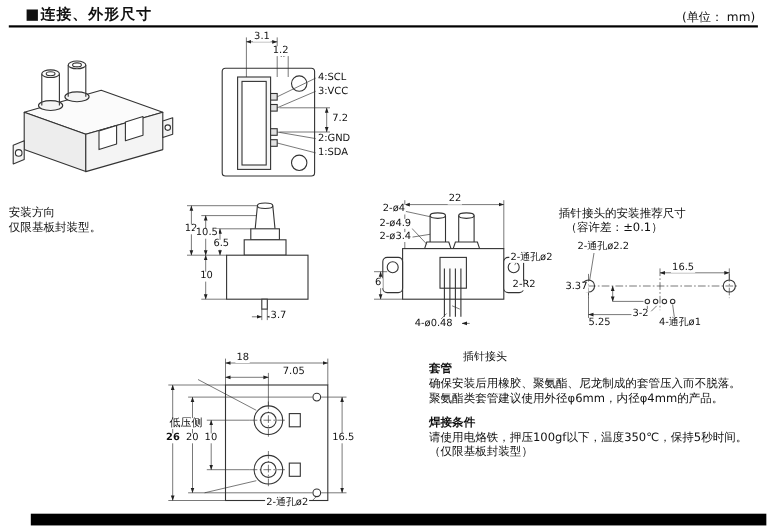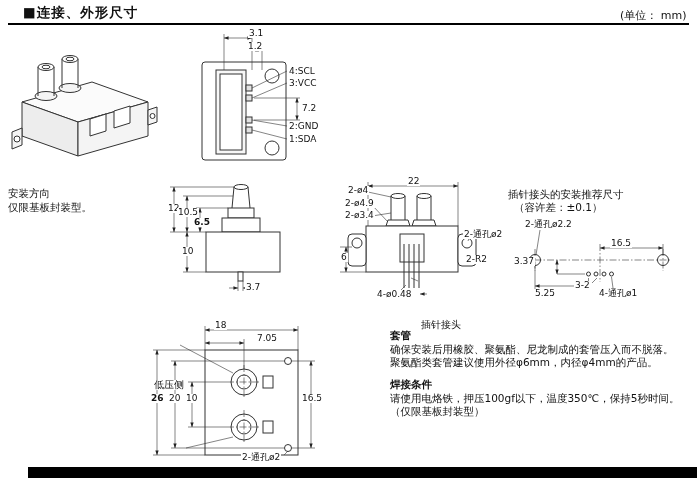--- a/index.html
+++ b/index.html
@@ -203,31 +203,31 @@
     </g>
   </svg>
 
   <div class="title">■连接、外形尺寸</div>
   <div class="unit">(单位： mm)</div>
   <div class="rule"></div>
 
   <div class="note" style="left:8px;top:187px;">安装方向</div>
   <div class="note" style="left:8px;top:201px;">仅限基板封装型。</div>
 
-  <span class="dim" style="left:230px;top:29px;margin-left:18px;">3.1</span>
+  <span class="dim" style="left:230px;top:29px;">3.1</span>
   <span class="dim" style="left:247px;top:42px;">1.2</span>
   <span class="dim" style="left:288px;top:67px;">4:SCL</span>
   <span class="dim" style="left:288px;top:79px;">3:VCC</span>
   <span class="dim" style="left:301px;top:104px;">7.2</span>
   <span class="dim" style="left:288px;top:122px;">2:GND</span>
   <span class="dim" style="left:288px;top:135px;">1:SDA</span>
 
   <span class="dim" style="left:167px;top:204px;">12</span>
   <span class="dim" style="left:177px;top:208px;">10.5</span>
-  <span class="dim" style="left:193px;top:218px;font-weight:bold;">6.5</span>
+  <span class="dim" style="left:193px;top:218px;">6.5</span>
   <span class="dim" style="left:181px;top:247px;">10</span>
   <span class="dim" style="left:245px;top:283px;">3.7</span>
 
   <span class="dim" style="left:407px;top:177px;">22</span>
   <span class="dim" style="left:347px;top:186px;">2-ø4</span>
   <span class="dim" style="left:344px;top:199px;">2-ø4.9</span>
   <span class="dim" style="left:344px;top:211px;">2-ø3.4</span>
   <span class="dim" style="left:340px;top:253px;">6</span>
   <span class="dim" style="left:463px;top:230px;">2-通孔ø2</span>
   <span class="dim" style="left:465px;top:255px;">2-R2</span>

